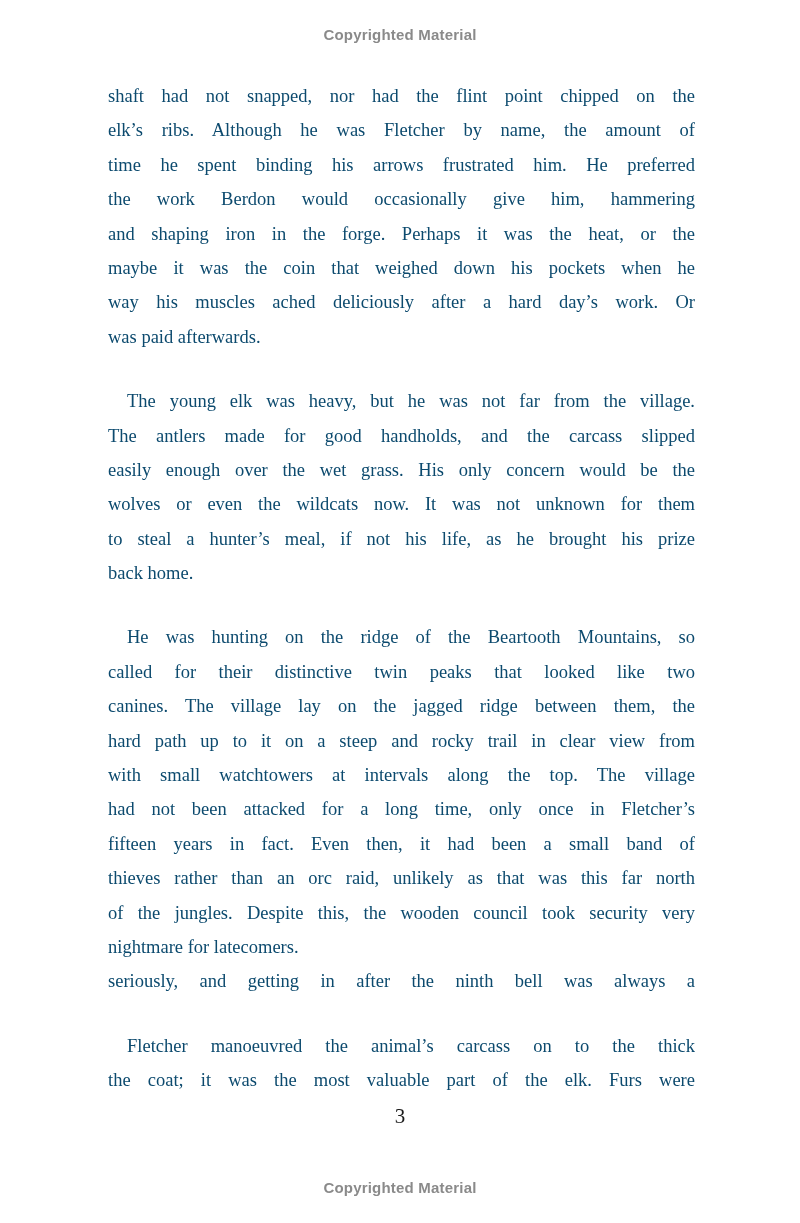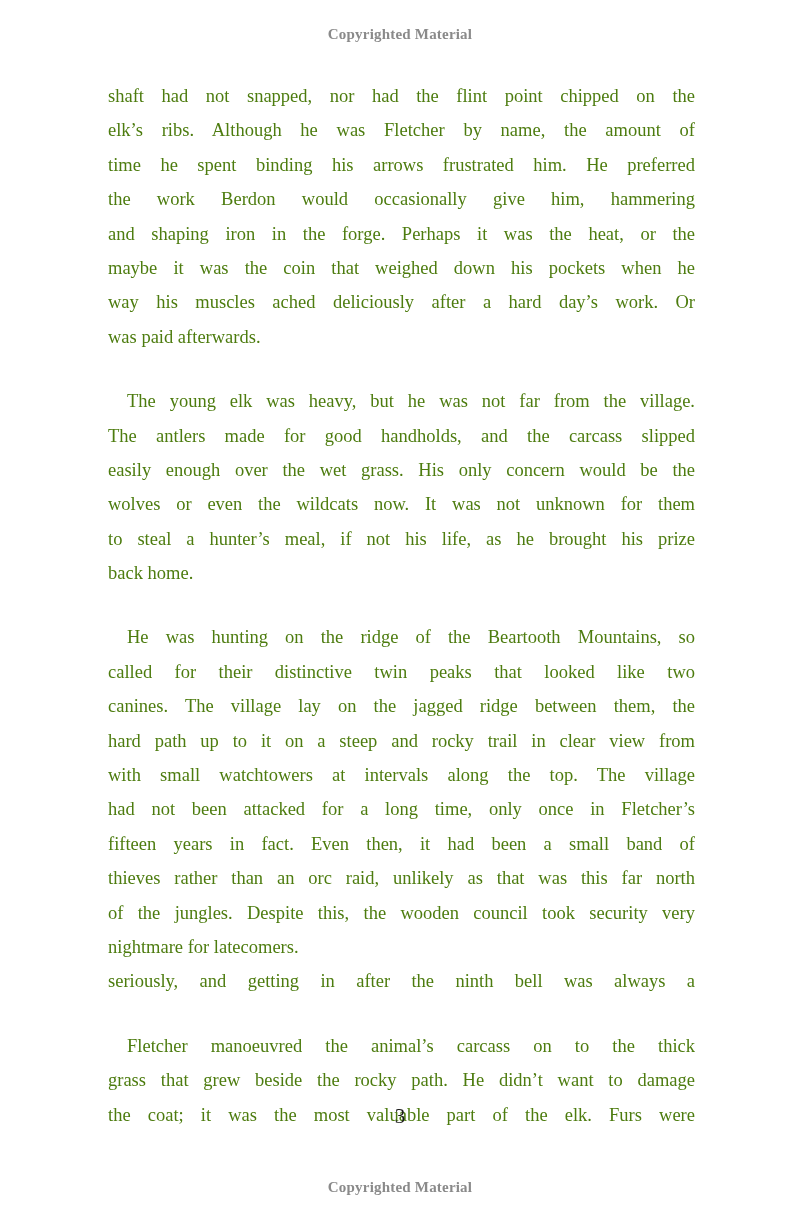--- a/index.html
+++ b/index.html
@@ -12,36 +12,36 @@
     background: #ffffff;
     position: relative;
     font-family: "Liberation Serif", serif;
     overflow: hidden;
   }
   .copyright {
     position: absolute;
     left: 0;
     width: 100%;
     text-align: center;
-    font-family: Liberation Serif, serif;
+    font-family: Liberation Sans, sans-serif;
     font-weight: bold;
     font-size: 15px;
     letter-spacing: 0.2px;
     color: #8a8a8a;
   }
   .copyright.top { top: 26px; }
   .copyright.bottom { top: 1179px; }
   .body-text {
     position: absolute;
     top: 79px;
     left: 108px;
     width: 587px;
     font-size: 18.5px;
     line-height: 34.4px;
-    color: #4d7c0f;
+    color: #0c4a6e;
   }
   .line {
     text-align: justify;
     text-align-last: justify;
     height: 34.4px;
     overflow: hidden;
   }
   .line.flush {
     text-align: right;
     text-align-last: left;
@@ -86,20 +86,19 @@
       <div class="line">canines. The village lay on the jagged ridge between them, the</div>
       <div class="line">hard path up to it on a steep and rocky trail in clear view from</div>
       <div class="line">with small watchtowers at intervals along the top. The village</div>
       <div class="line">had not been attacked for a long time, only once in Fletcher’s</div>
       <div class="line">fifteen years in fact. Even then, it had been a small band of</div>
       <div class="line">thieves rather than an orc raid, unlikely as that was this far north</div>
       <div class="line">of the jungles. Despite this, the wooden council took security very</div>
       <div class="line flush">nightmare for latecomers.</div>
       <div class="line">seriously, and getting in after the ninth bell was always a</div>
       <div class="line indent">Fletcher manoeuvred the animal’s carcass on to the thick</div>
-      <div class="line">grass that grew beside the rocky path. He didn’t want to damage</div>
       <div class="line">the coat; it was the most valuable part of the elk. Furs were</div>
     </main>
 
   <div class="page-number">3</div>
 
   <div class="copyright bottom">Copyrighted Material</div>
 </div>
 
 </body></html>

